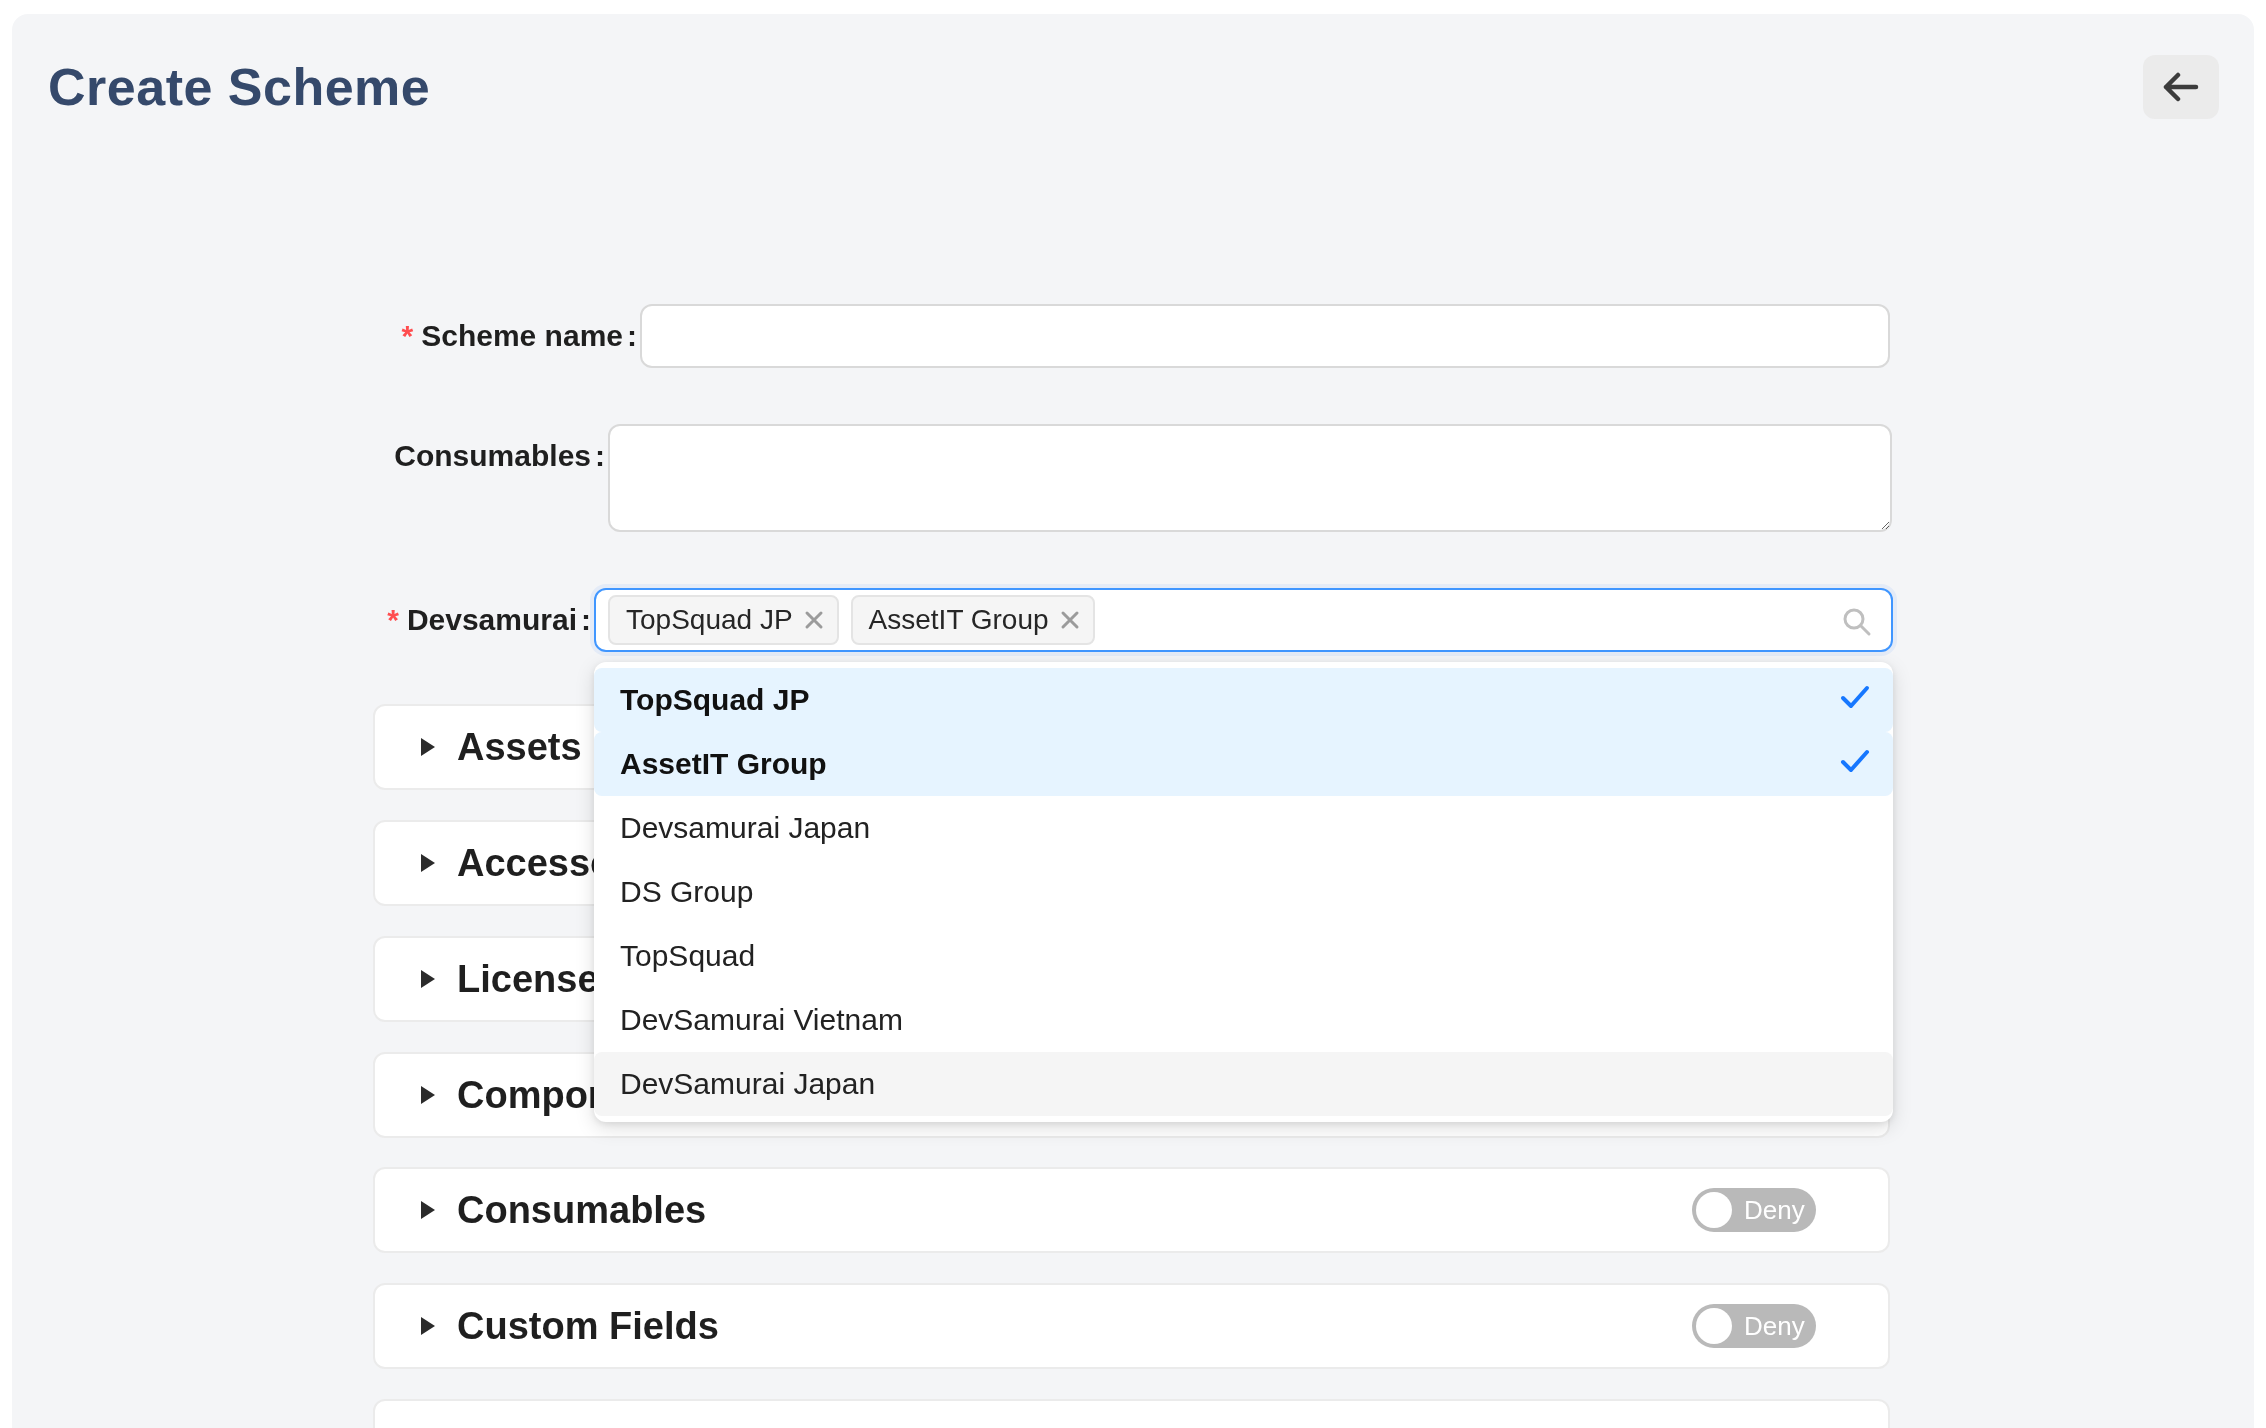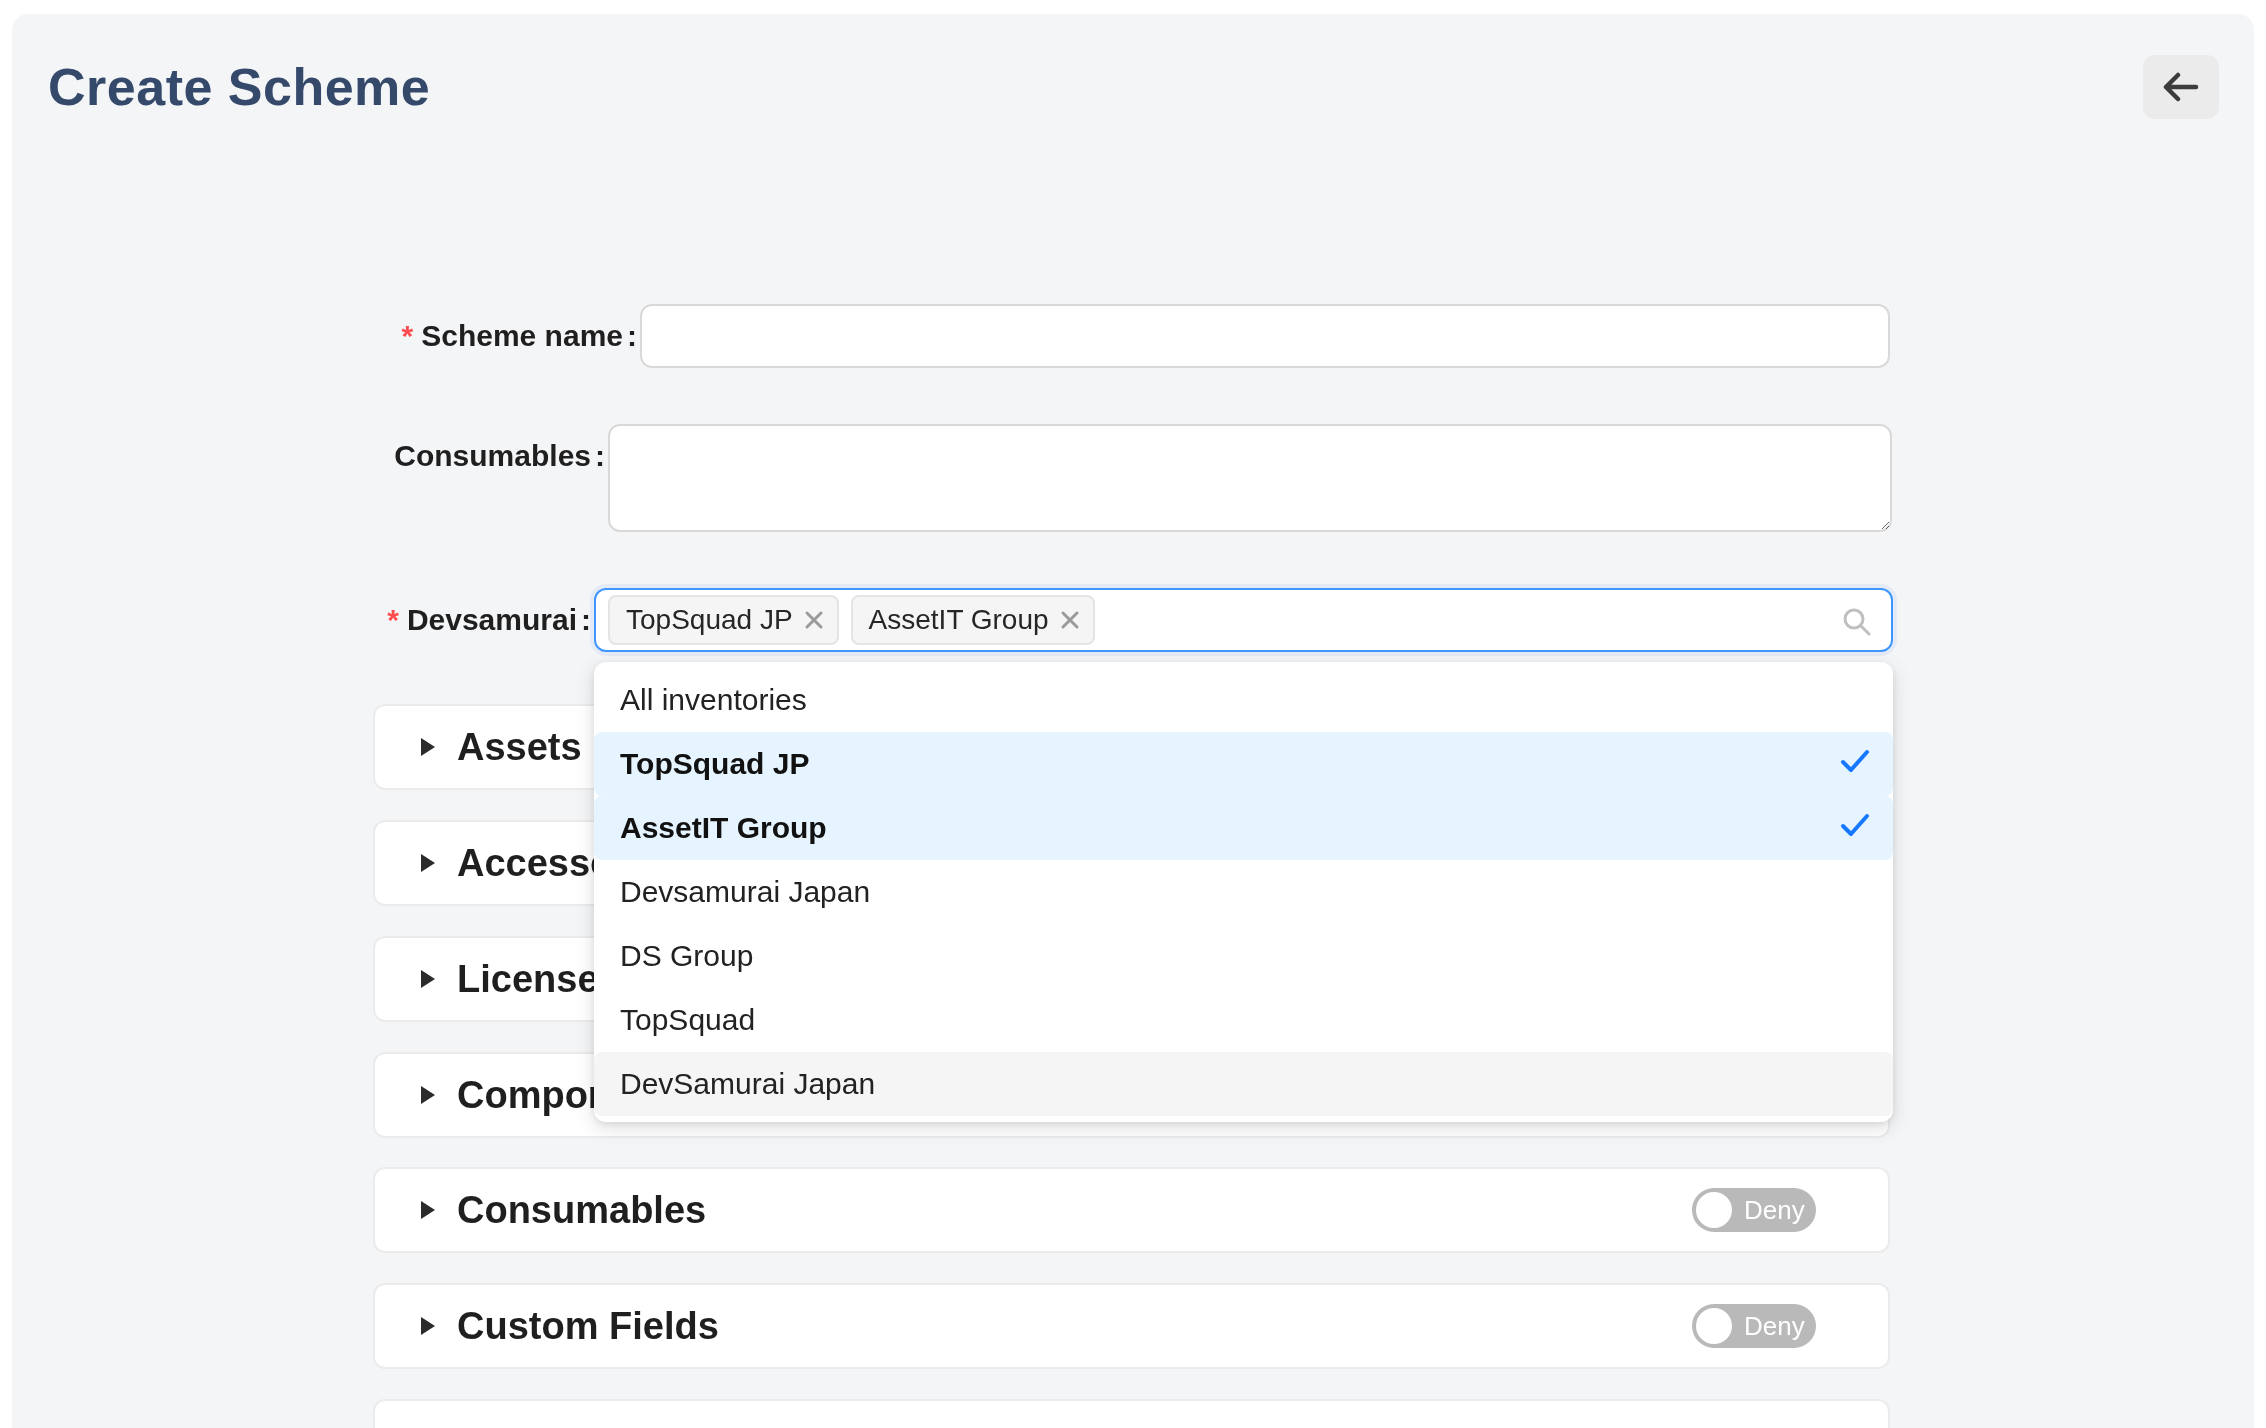--- a/index.html
+++ b/index.html
@@ -142,23 +142,20 @@
     </span>
     <span class="search-ico">
       <svg width="32" height="32" viewBox="0 0 32 32">
           <circle cx="13" cy="13" r="9" stroke="#bfbfbf" stroke-width="3" fill="none"></circle>
           <path d="M20 20 L28 28" stroke="#bfbfbf" stroke-width="3" stroke-linecap="round"></path>
         </svg>
     </span>
   </div>
 
   <div class="dropdown">
-    <div class="option">
-      <span>All inventories</span>
-    </div>
     <div class="option selected">
       <span>TopSquad JP</span>
       <span class="check">
         <svg width="32" height="28" viewBox="0 0 32 28">
             <path d="M4 15 L12 23 L28 5" stroke="#1677ff" stroke-width="4" fill="none" stroke-linecap="round" stroke-linejoin="round"></path>
           </svg>
       </span>
     </div>
     <div class="option selected">
       <span>AssetIT Group</span>
@@ -170,20 +167,23 @@
     </div>
     <div class="option">
       <span>Devsamurai Japan</span>
     </div>
     <div class="option">
       <span>DS Group</span>
     </div>
     <div class="option">
       <span>TopSquad</span>
     </div>
+    <div class="option">
+      <span>DevSamurai Vietnam</span>
+    </div>
     <div class="option active">
       <span>DevSamurai Japan</span>
     </div>
   </div>
 
   <div class="panel" style="top:704px;">
     <span class="caret"></span>
     <span class="panel-label">Assets</span>
     <span class="switch">
       <span class="knob"></span>

